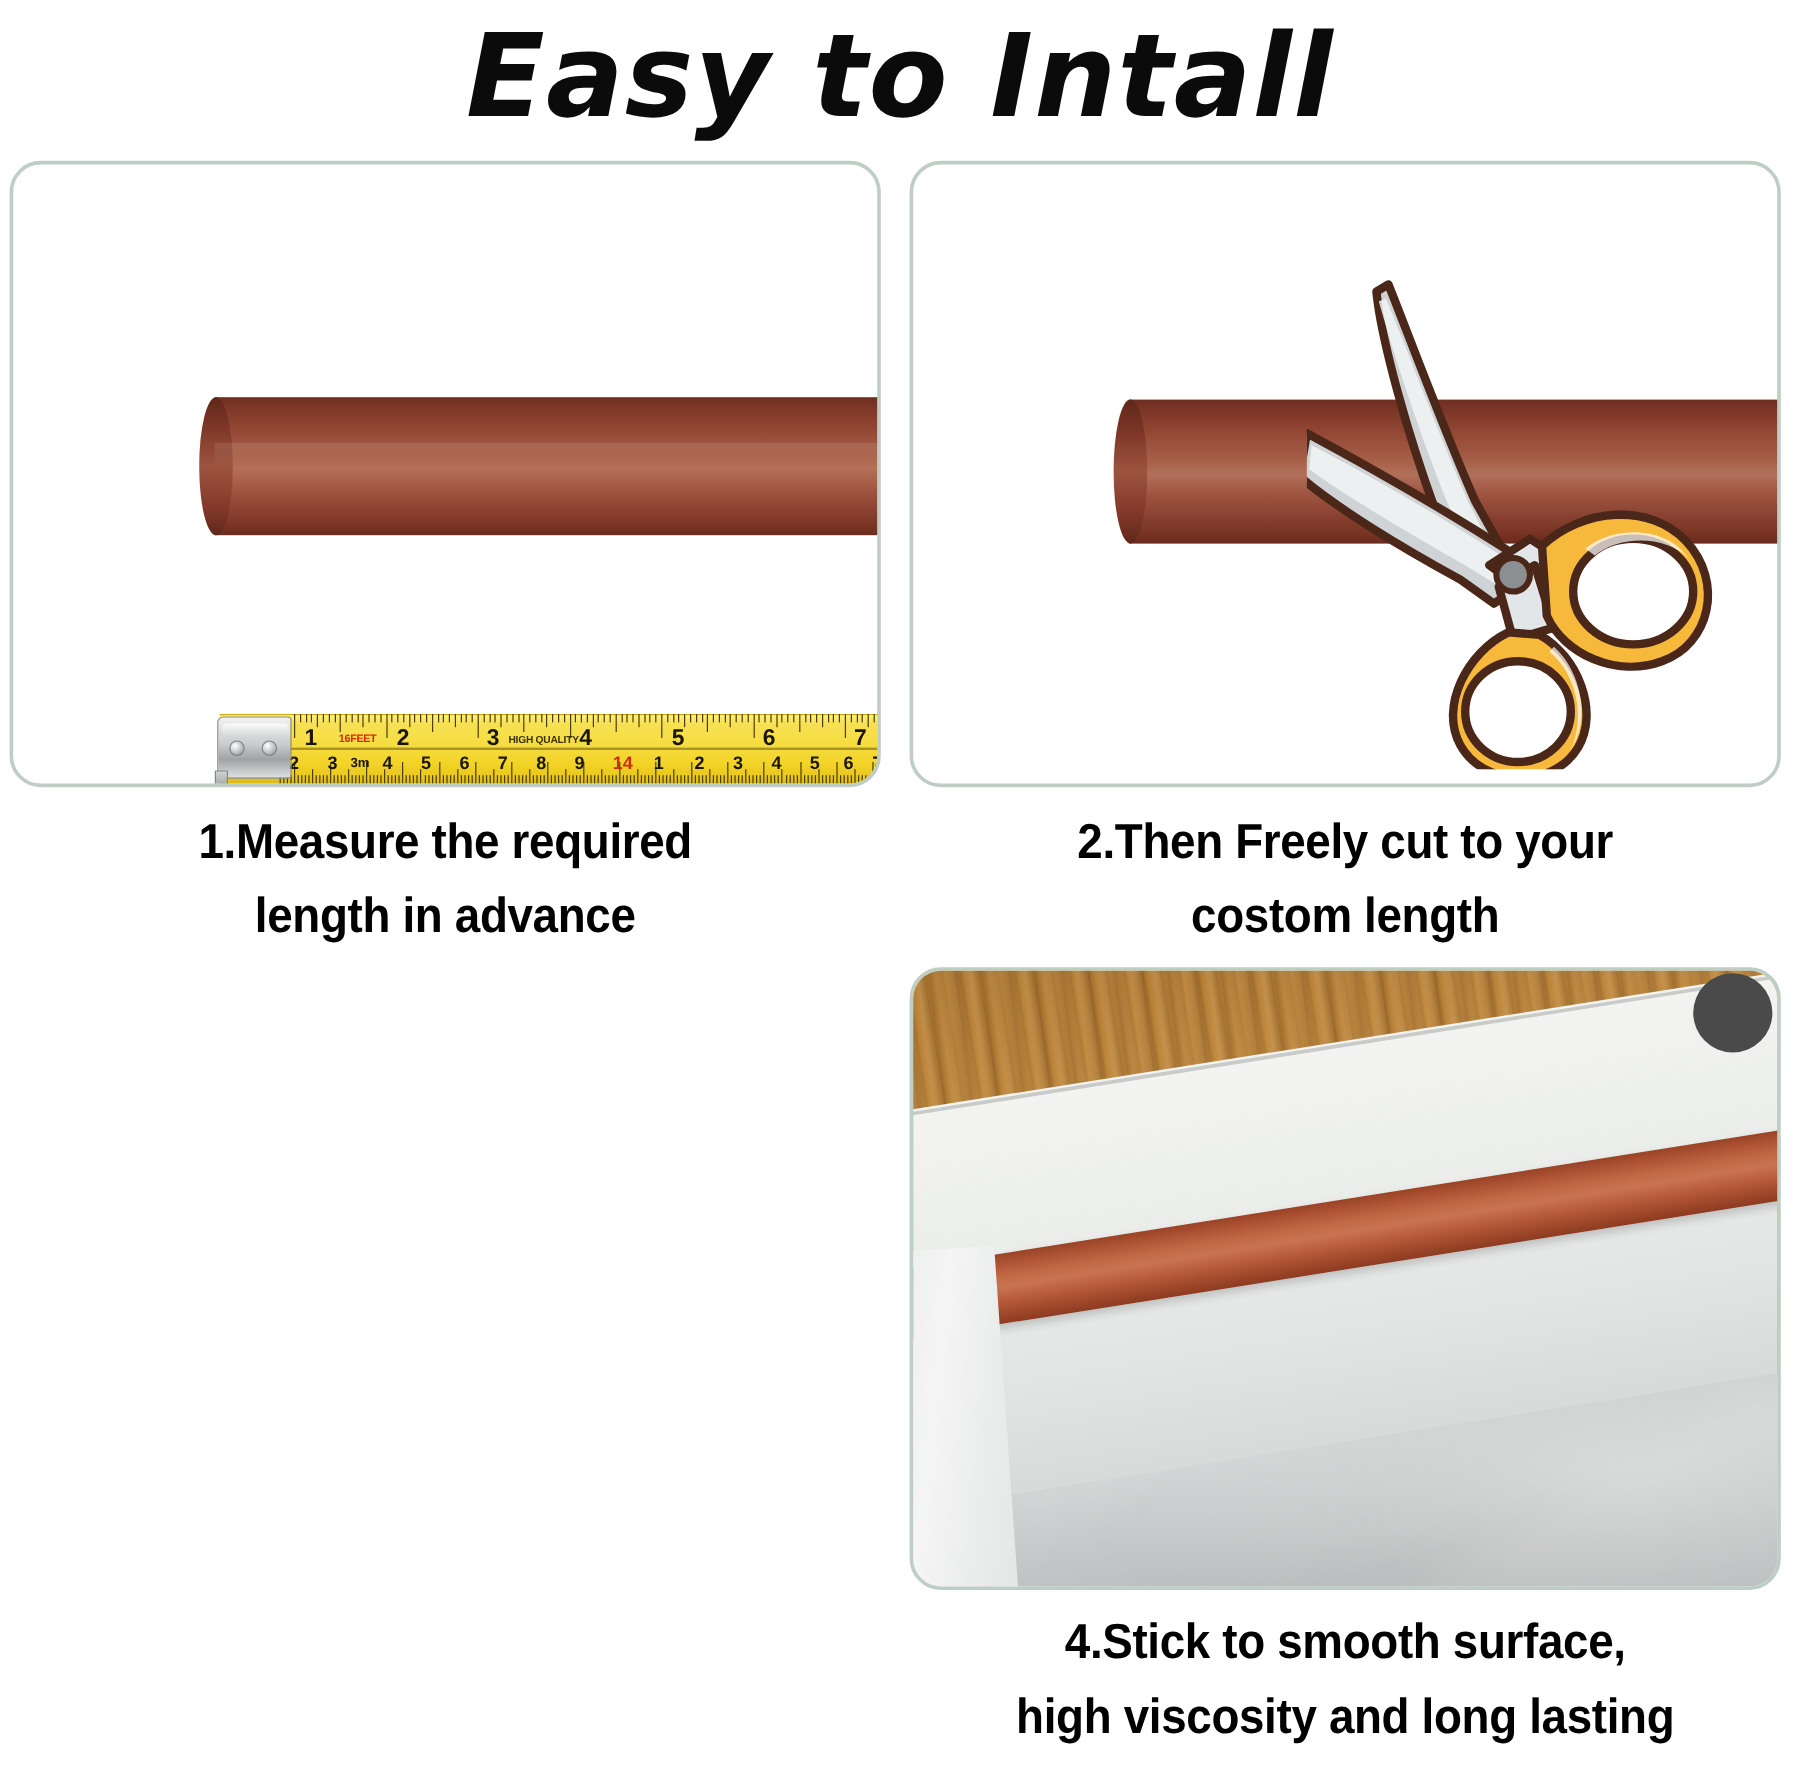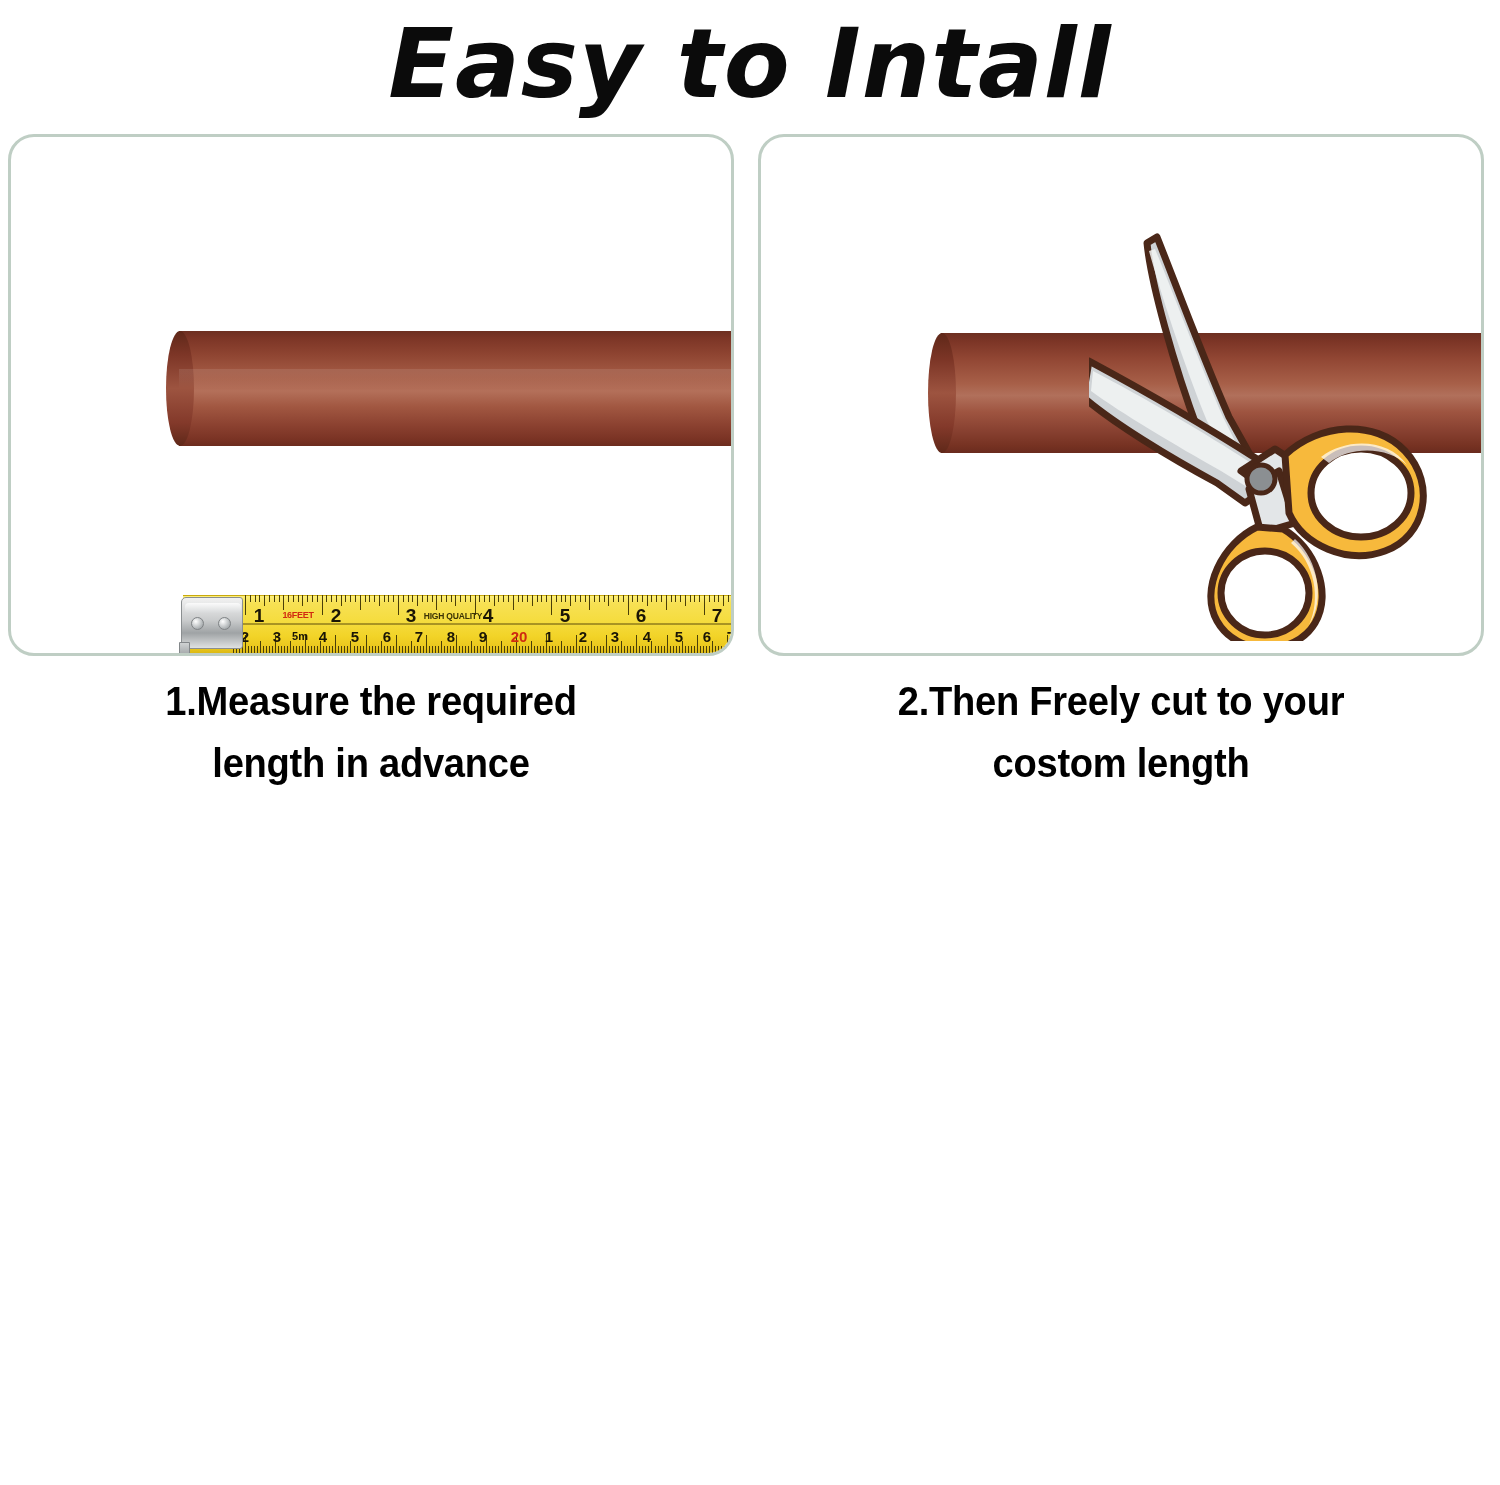--- a/index.html
+++ b/index.html
@@ -681,28 +681,28 @@
         <div class="tnum inch" style="left:305px">4</div>
         <div class="tnum inch" style="left:382px">5</div>
         <div class="tnum inch" style="left:458px">6</div>
         <div class="tnum inch" style="left:534px">7</div>
 
         <div class="tlabel feet" style="left:115px">16FEET</div>
         <div class="tlabel hq" style="left:270px">HIGH QUALITY</div>
 
         <div class="tnum cm" style="left:62px">2</div>
         <div class="tnum cm" style="left:94px">3</div>
-        <div class="tlabel meters" style="left:117px">5m</div>
+        <div class="tlabel meters" style="left:117px">3m</div>
         <div class="tnum cm" style="left:140px">4</div>
         <div class="tnum cm" style="left:172px">5</div>
         <div class="tnum cm" style="left:204px">6</div>
         <div class="tnum cm" style="left:236px">7</div>
         <div class="tnum cm" style="left:268px">8</div>
         <div class="tnum cm" style="left:300px">9</div>
-        <div class="tnum cm red" style="left:336px">20</div>
+        <div class="tnum cm red" style="left:336px">14</div>
         <div class="tnum cm" style="left:366px">1</div>
         <div class="tnum cm" style="left:400px">2</div>
         <div class="tnum cm" style="left:432px">3</div>
         <div class="tnum cm" style="left:464px">4</div>
         <div class="tnum cm" style="left:496px">5</div>
         <div class="tnum cm" style="left:524px">6</div>
         <div class="tnum cm" style="left:548px">7</div>
 
         <div class="tape-hook">
           <u></u>
@@ -752,14 +752,34 @@
       </svg>
 
     </div>
     <div class="caption">
       <div>2.Then Freely cut to your</div>
       <div>costom length</div>
     </div>
   </div>
 
 
+  <div class="cell c4">
+    <div class="panel">
+      <div class="p4">
+        <div class="p4-wood">
+          <div class="p4-wood-grain"></div>
+        </div>
+        <div class="p4-concrete"></div>
+        <div class="p4-base">
+          <div class="p4-base-line"></div>
+        </div>
+        <div class="p4-strip"></div>
+        <div class="p4-left-wall"></div>
+        <div class="p4-corner-dot"></div>
+      </div>
+    </div>
+    <div class="caption">
+      <div>4.Stick to smooth surface,</div>
+      <div>high viscosity and long lasting</div>
+    </div>
+  </div>
 
 </div>
 
 </body></html>

